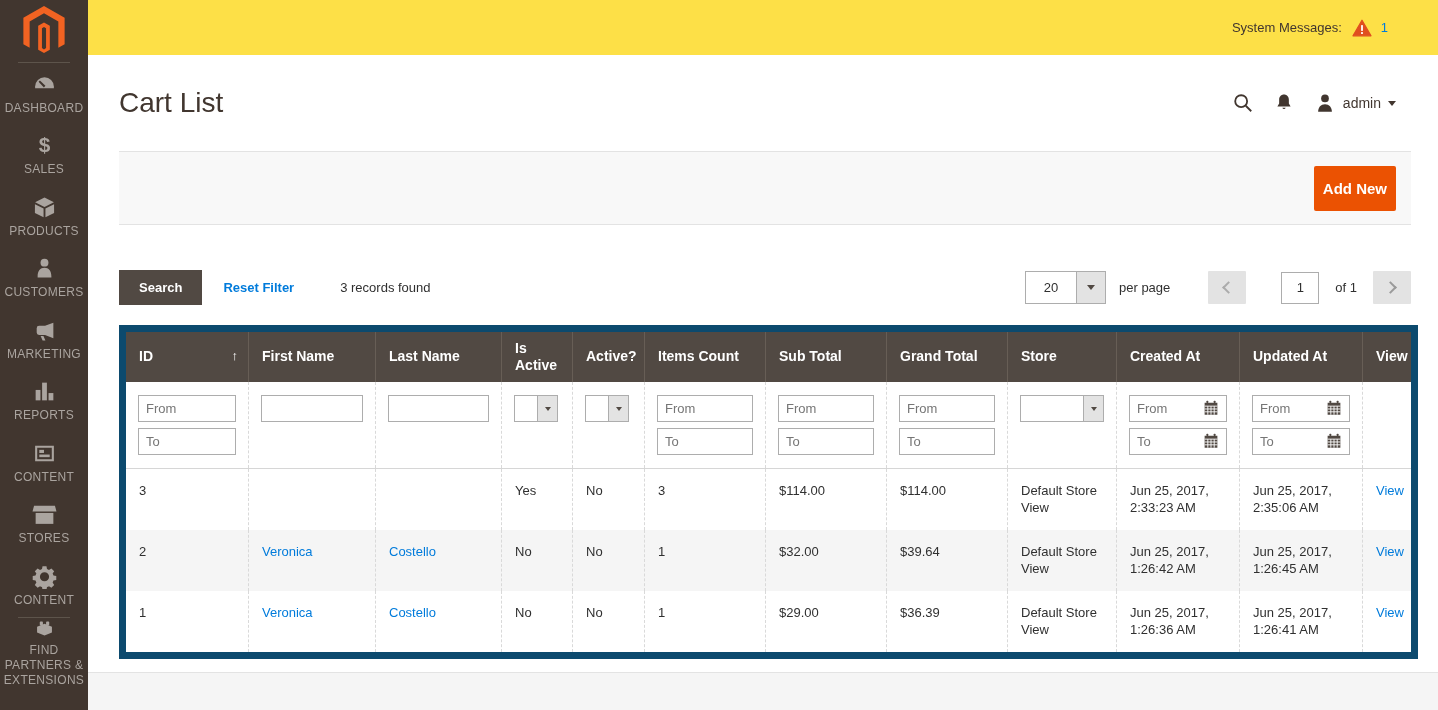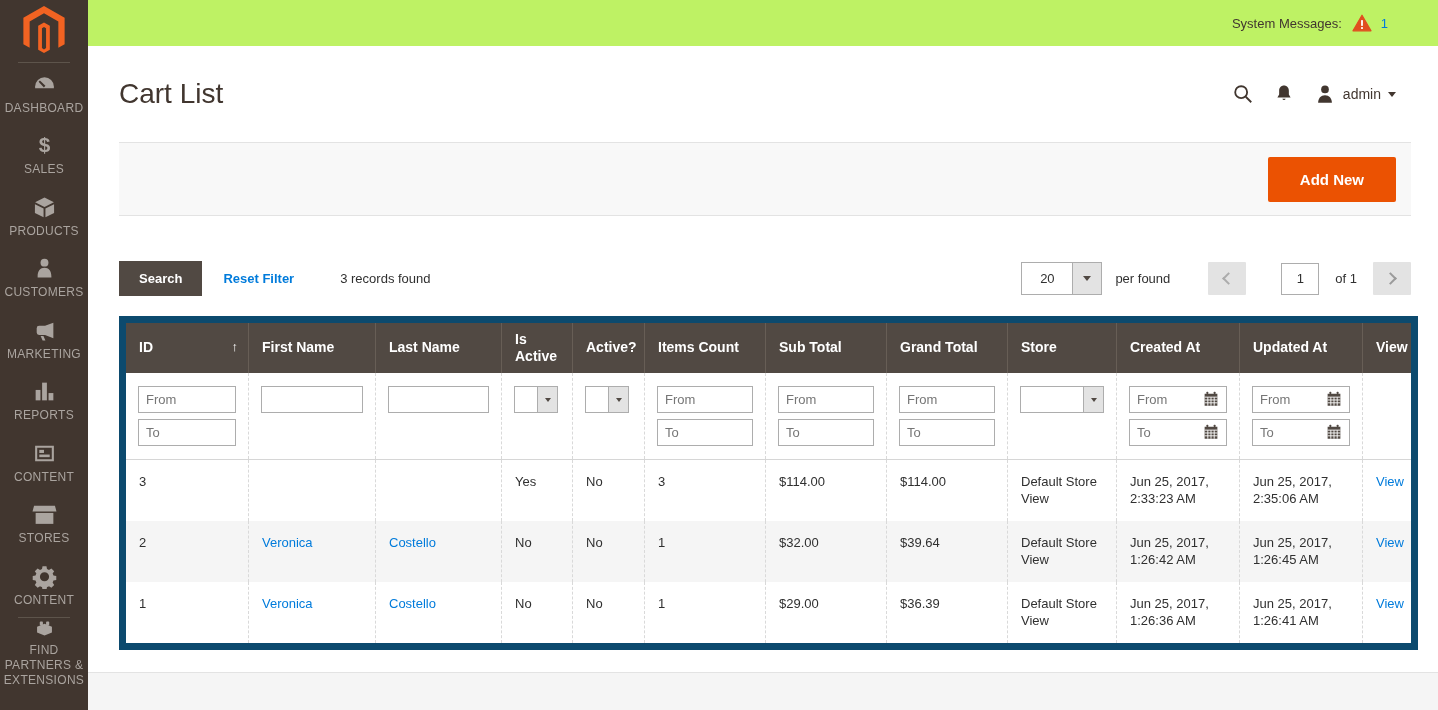--- a/index.html
+++ b/index.html
@@ -10,37 +10,37 @@
   .sidebar { width:88px; flex-shrink:0; background:#41362f; display:flex; flex-direction:column; align-items:center; }
   .logo-wrap { height:62px; display:flex; align-items:center; justify-content:center; width:100%; cursor:pointer; }
   .side-divider { width:52px; border-top:1px solid #5d544b; }
   .nav-item { width:100%; height:61.5px; display:flex; flex-direction:column; align-items:center; justify-content:center; cursor:pointer; }
   .nav-item svg { width:25px; height:25px; fill:#aaa49f; }
   .nav-label { font-size:12px; color:#aaa49f; letter-spacing:.3px; margin-top:4px; text-align:center; line-height:1.25; padding:0 3px; }
 
   
   .main { flex:1; display:flex; flex-direction:column; background:#fff; min-width:0; }
 
-  .msgbar { height:46px; background:#bef264; display:flex; align-items:center; justify-content:flex-end; padding-right:50px; gap:10px; flex-shrink:0; }
+  .msgbar { height:55px; background:#fde047; display:flex; align-items:center; justify-content:flex-end; padding-right:50px; gap:10px; flex-shrink:0; }
   .msgbar-label { font-size:13px; color:#41362f; }
   .msgbar-link { display:flex; align-items:center; gap:9px; cursor:pointer; }
   .msgbar-count { font-size:13px; color:#007bdb; }
 
   .pageheader { height:96px; display:flex; align-items:center; padding:0 42px 0 31px; flex-shrink:0; }
   .page-title { font-size:28px; font-weight:400; color:#41362f; }
   .header-actions { margin-left:auto; display:flex; align-items:flex-start; gap:19px; }
   .hicon { width:22px; height:22px; cursor:pointer; }
   .admin-chunk { display:flex; align-items:center; gap:7px; cursor:pointer; }
   .admin-name { font-size:14px; color:#41362f; }
   .caret-down { width:0; height:0; border:4px solid transparent; border-top:5px solid #41362f; margin-top:4px; }
 
   .content { padding:0 27px 0 31px; }
 
   .toolbar-band { height:74px; background:#f8f8f8; border-top:1px solid #e3e3e3; border-bottom:1px solid #e3e3e3; display:flex; align-items:center; justify-content:flex-end; padding-right:15px; }
-  .btn-primary { background:#eb5202; color:#fff; border:none; font-family:inherit; font-size:15px; font-weight:700; padding:14px 32px; border-radius:2px; cursor:pointer; }
+  .btn-primary { background:#eb5202; color:#fff; border:none; font-family:inherit; font-size:15px; font-weight:700; padding:14px 9px; border-radius:2px; cursor:pointer; }
 
   .controls { margin-top:45px; display:flex; align-items:center; }
   .btn-search { background:#514943; color:#fff; border:none; font-family:inherit; font-size:13px; font-weight:700; padding:10px 20px; cursor:pointer; }
   .reset-link { margin-left:21px; font-size:13px; font-weight:700; color:#007bdb; cursor:pointer; }
   .records-found { margin-left:46px; font-size:13px; color:#303030; }
 
   .pagination { margin-left:auto; display:flex; align-items:center; }
   .perpage-select { display:flex; height:33px; border:1px solid #adadad; background:#fff; cursor:pointer; }
   .perpage-value { width:50px; display:flex; align-items:center; justify-content:center; font-size:13px; color:#303030; }
   .select-btn { width:29px; background:#e3e3e3; border-left:1px solid #adadad; display:flex; align-items:center; justify-content:center; }
@@ -227,21 +227,21 @@
       <span class="reset-link">Reset Filter</span>
       <span class="records-found">3 records found</span>
 
       <div class="pagination">
         <div class="perpage-select">
           <span class="perpage-value">20</span>
           <span class="select-btn">
               <span class="select-caret"></span>
             </span>
         </div>
-        <span class="perpage-label">per found</span>
+        <span class="perpage-label">per page</span>
         <button class="nav-btn prev">
             <span class="chev-left"></span>
           </button>
         <input class="page-input" value="1" style="">
         <span class="of-label">of 1</span>
         <button class="nav-btn next">
             <span class="chev-right"></span>
           </button>
       </div>
     </div>

